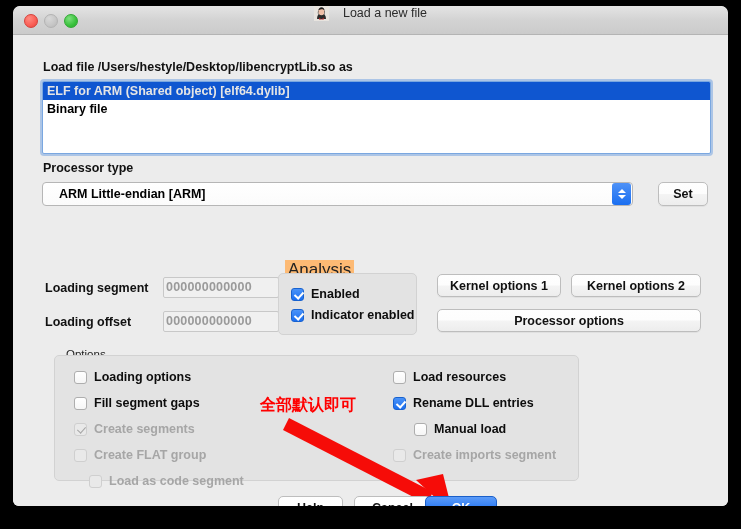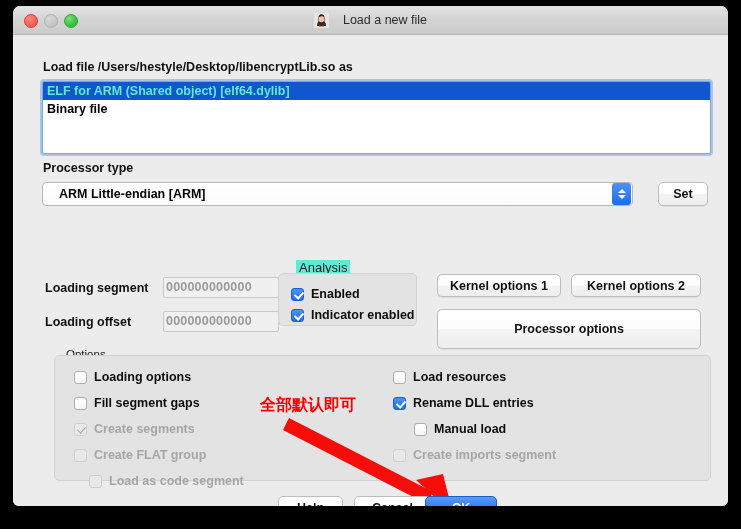--- a/index.html
+++ b/index.html
@@ -41,21 +41,21 @@
   }
   #tl-close  { left: 11px; background: radial-gradient(circle at 35% 30%, #ff8a80, #fa5e55 60%, #e0443e); border: 1px solid #d6403a; }
   #tl-min    { left: 31px; background: radial-gradient(circle at 35% 30%, #d8d8d8, #c6c6c6 60%, #b6b6b6); border: 1px solid #b3b3b3; }
   #tl-max    { left: 51px; background: radial-gradient(circle at 35% 30%, #7ee07e, #39c13c 60%, #2faa32); border: 1px solid #2fa832; }
 
   #title-center {
     position: absolute;
     left: 0; right: 0; top: 0;
     height: 28px;
     display: flex;
-    align-items: center;
+    align-items: flex-start;
     justify-content: center;
     gap: 14px;
     pointer-events: none;
   }
   #title-text {
     font-size: 12.5px;
     color: #2b2b2b;
     font-weight: 400;
   }
   #app-icon {
@@ -104,21 +104,21 @@
     height: 18px;
     line-height: 18px;
     padding: 0 4px;
     font-size: 12.5px;
     color: #000;
     font-weight: bold;
     white-space: nowrap;
   }
   .list-row.selected {
     background: #0f56d0;
-    color: #5eead4;
+    color: #e5e5e5;
   }
 
   
   #proc-label { position: absolute; left: 30px; top: 126px; }
 
   #proc-combo {
     position: absolute;
     left: 29px;
     top: 147px;
     width: 591px;
@@ -212,42 +212,42 @@
   }
   #seg-field { top: 242px; }
   #off-field { top: 276px; }
 
   
   #analysis-group {
     position: absolute;
     left: 265px;
     top: 238px;
     width: 139px;
-    height: 53px;
+    height: 62px;
     background: #e3e3e3;
     border: 1px solid #d2d2d2;
     border-radius: 5px;
     box-sizing: border-box;
   }
   #analysis-title {
     position: absolute;
-    left: 283px;
+    left: 272px;
     top: 225px;
-    font-size: 13px;
+    font-size: 17px;
     color: #222;
-    background: #5eead4;
+    background: #fdba74;
     padding: 0 3px;
   }
 
   
   #options-group {
     position: absolute;
     left: 41px;
     top: 320px;
-    width: 657px;
+    width: 525px;
     height: 126px;
     background: #e3e3e3;
     border: 1px solid #d2d2d2;
     border-radius: 5px;
     box-sizing: border-box;
   }
   #options-title {
     position: absolute;
     left: 50px;
     top: 313px;
@@ -329,21 +329,21 @@
     pointer-events: none;
   }
 
   
   #help-button   { position: absolute; left: 265px; top: 461px; width: 65px; height: 24px; }
   #cancel-button { position: absolute; left: 341px; top: 461px; width: 77px; height: 24px; }
   #ok-button     { position: absolute; left: 412px; top: 461px; width: 72px; height: 24px; }
 
   #kernel1-button { position: absolute; left: 424px; top: 239px; width: 124px; height: 23px; }
   #kernel2-button { position: absolute; left: 558px; top: 239px; width: 130px; height: 23px; text-align: center; }
-  #procopts-button{ position: absolute; left: 424px; top: 274px; width: 264px; height: 40px; }
+  #procopts-button{ position: absolute; left: 424px; top: 274px; width: 264px; height: 23px; }
 </style>
 </head>
 <body>
 
 <div id="window">
 
   <div id="titlebar">
     <div class="traffic" id="tl-close"></div>
     <div class="traffic" id="tl-min"></div>
     <div class="traffic" id="tl-max"></div>

